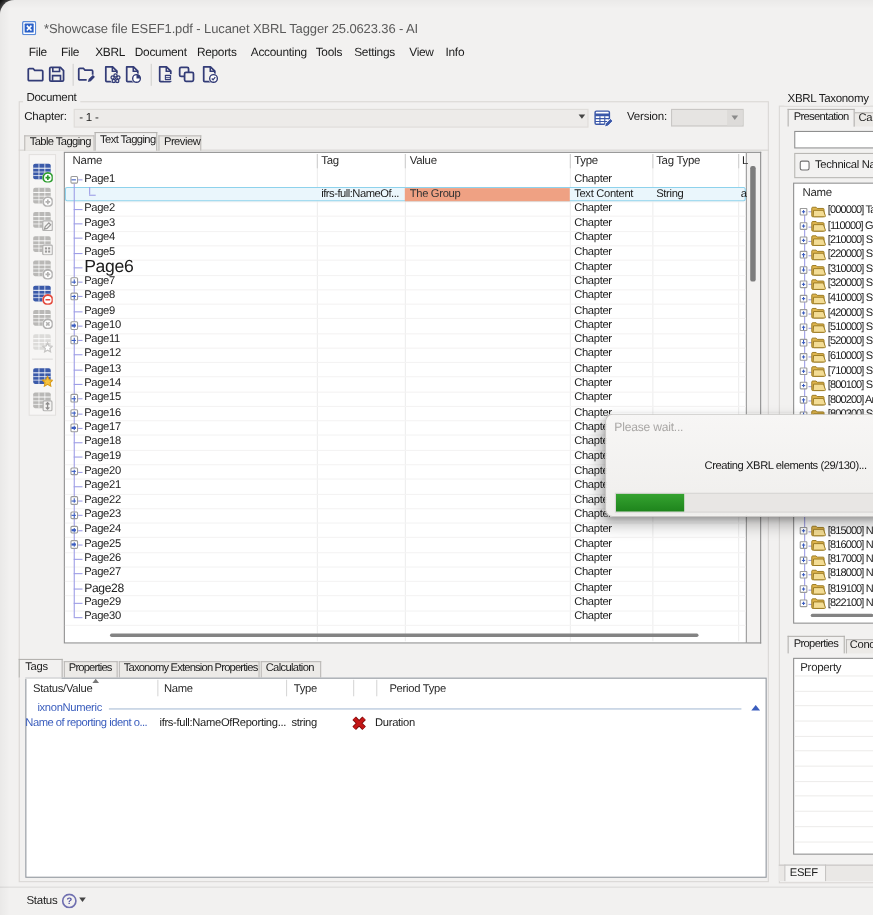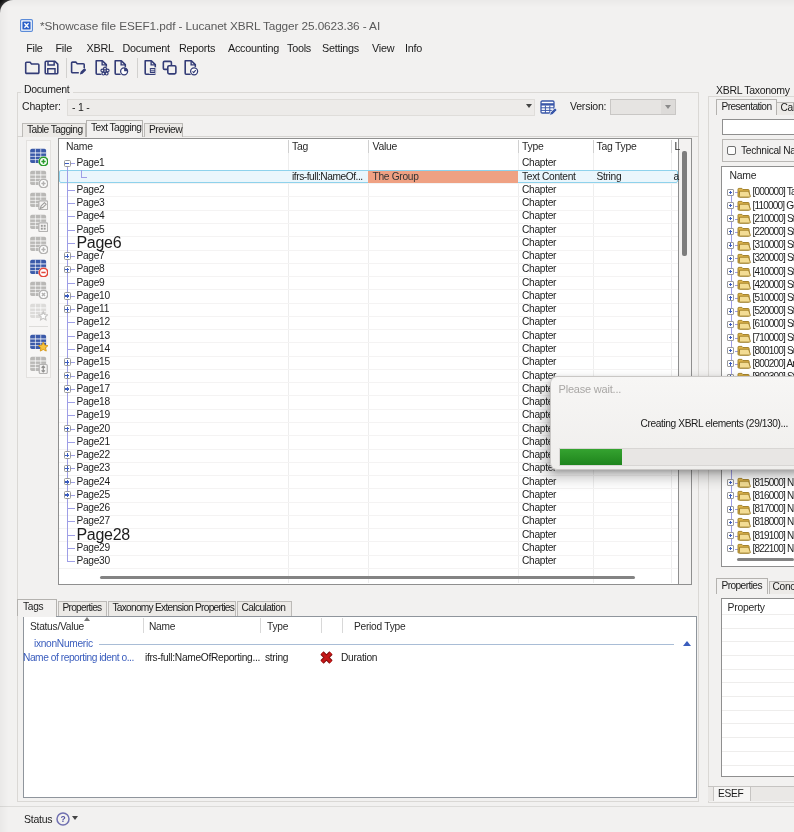--- a/index.html
+++ b/index.html
@@ -361,21 +361,21 @@
 <div style="position:absolute;left:71px;top:494.92749999999995px;width:4px;height:1px;background:#9e9ee6"></div>
 <div class="t" style="left:76.5px;top:486.92749999999995px;font-size:10.2px;letter-spacing:-0.3px;color:#1c1c1c;font-weight:normal;">Page25</div>
 <div class="t" style="left:522px;top:486.92749999999995px;font-size:10.2px;letter-spacing:-0.3px;color:#1c1c1c;font-weight:normal;">Chapter</div>
 <div style="position:absolute;left:67px;top:508.19249999999994px;width:8px;height:1px;background:#9e9ee6"></div>
 <div class="t" style="left:76.5px;top:500.19249999999994px;font-size:10.2px;letter-spacing:-0.3px;color:#1c1c1c;font-weight:normal;">Page26</div>
 <div class="t" style="left:522px;top:500.19249999999994px;font-size:10.2px;letter-spacing:-0.3px;color:#1c1c1c;font-weight:normal;">Chapter</div>
 <div style="position:absolute;left:67px;top:521.4575000000001px;width:8px;height:1px;background:#9e9ee6"></div>
 <div class="t" style="left:76.5px;top:513.4575000000001px;font-size:10.2px;letter-spacing:-0.3px;color:#1c1c1c;font-weight:normal;">Page27</div>
 <div class="t" style="left:522px;top:513.4575000000001px;font-size:10.2px;letter-spacing:-0.3px;color:#1c1c1c;font-weight:normal;">Chapter</div>
 <div style="position:absolute;left:67px;top:534.7225000000001px;width:8px;height:1px;background:#9e9ee6"></div>
-<div class="t" style="left:76.5px;top:526.7225000000001px;font-size:16px;letter-spacing:-0.3px;color:#1c1c1c;font-weight:normal;">Page28</div>
+<div class="t" style="left:76.5px;top:526.7225000000001px;font-size:11px;letter-spacing:-0.3px;color:#1c1c1c;font-weight:normal;">Page28</div>
 <div class="t" style="left:522px;top:526.7225000000001px;font-size:10.2px;letter-spacing:-0.3px;color:#1c1c1c;font-weight:normal;">Chapter</div>
 <div style="position:absolute;left:67px;top:547.9875000000001px;width:8px;height:1px;background:#9e9ee6"></div>
 <div class="t" style="left:76.5px;top:539.9875000000001px;font-size:10.2px;letter-spacing:-0.3px;color:#1c1c1c;font-weight:normal;">Page29</div>
 <div class="t" style="left:522px;top:539.9875000000001px;font-size:10.2px;letter-spacing:-0.3px;color:#1c1c1c;font-weight:normal;">Chapter</div>
 <div style="position:absolute;left:67px;top:561.2525px;width:8px;height:1px;background:#9e9ee6"></div>
 <div class="t" style="left:76.5px;top:553.2525px;font-size:10.2px;letter-spacing:-0.3px;color:#1c1c1c;font-weight:normal;">Page30</div>
 <div class="t" style="left:522px;top:553.2525px;font-size:10.2px;letter-spacing:-0.3px;color:#1c1c1c;font-weight:normal;">Chapter</div>
 <div style="position:absolute;left:16.5px;top:598.5px;width:40px;height:17px;background:#f2f1f0;border:1px solid #b4b2af;border-bottom:none"></div>
 <div style="position:absolute;left:57.5px;top:601px;width:49px;height:14.5px;background:#eceae7;border:1px solid #bcbab7;border-bottom:none"></div>
 <div style="position:absolute;left:107.5px;top:601px;width:128px;height:14.5px;background:#eceae7;border:1px solid #bcbab7;border-bottom:none"></div>

